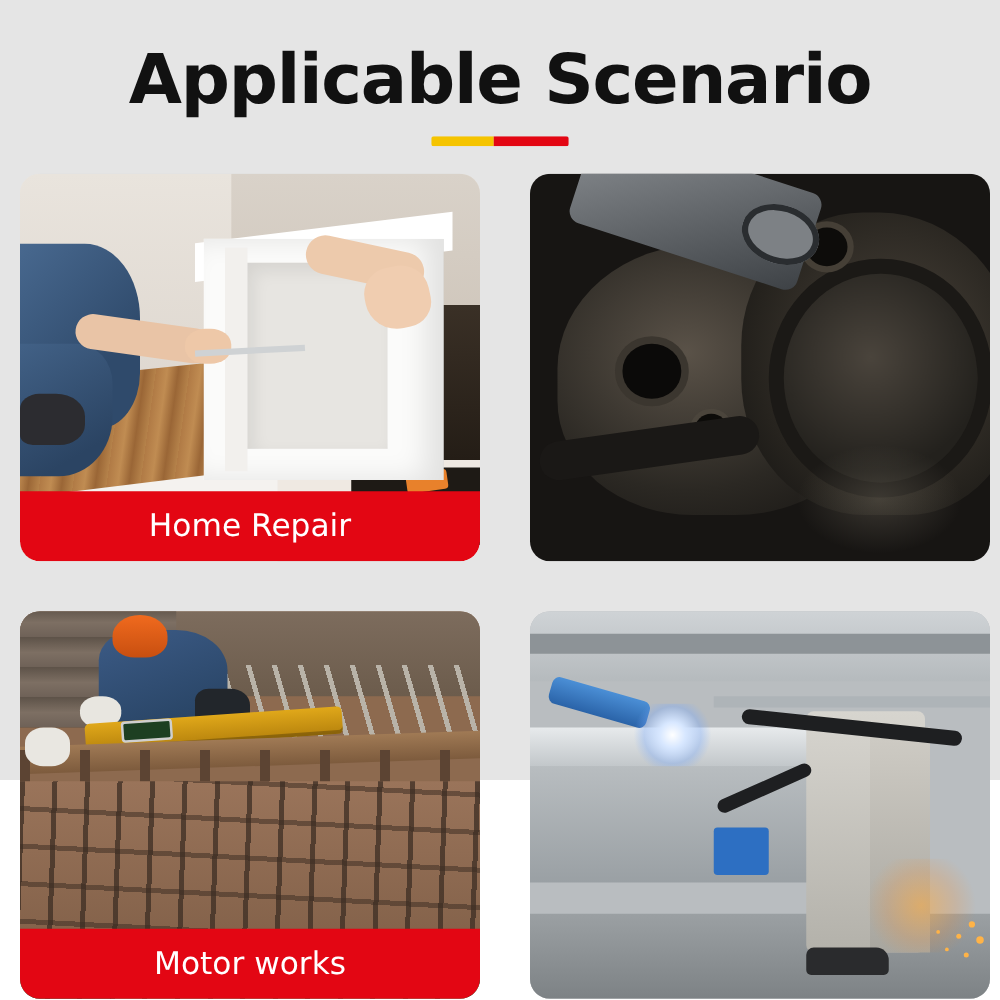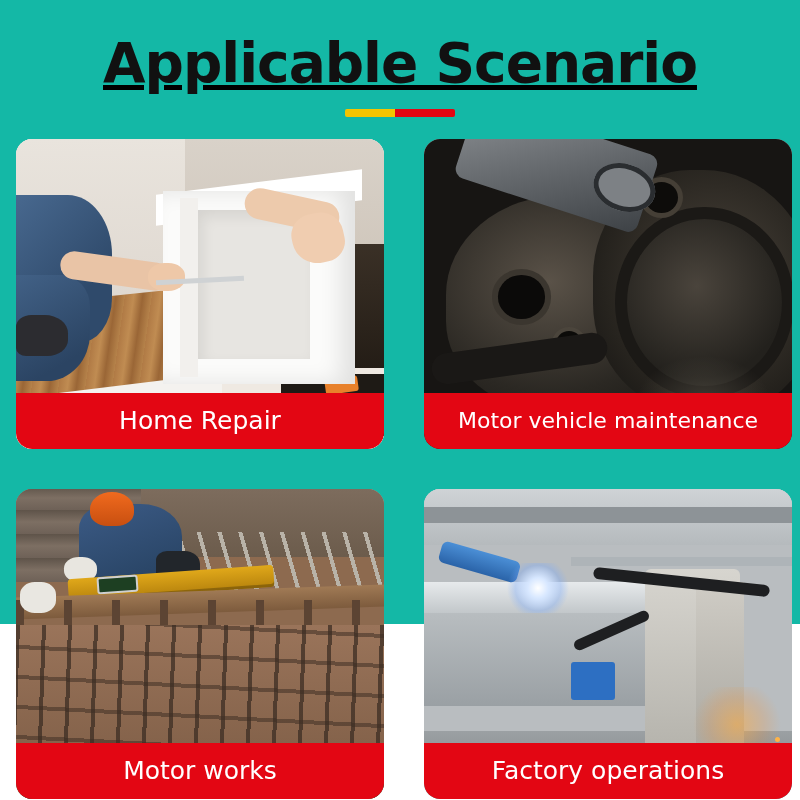--- a/index.html
+++ b/index.html
@@ -10,23 +10,22 @@
     width: 800px;
     height: 800px;
     background: #ffffff;
     font-family: "DejaVu Sans", sans-serif;
     overflow: hidden;
   }
   .page {
     position: relative;
     width: 800px;
     height: 624px;
-    background: #14b8a6;
+    background: #e5e5e5;
     box-sizing: border-box;
-    text-decoration: underline;
   }
   .title {
     text-align: center;
     font-family: "DejaVu Sans", sans-serif;
     font-weight: bold;
     font-size: 55px;
     letter-spacing: -1px;
     color: #111111;
     margin: 0;
     padding-top: 35px;
@@ -278,21 +277,20 @@
         <div class="p2-ring"></div>
         <div class="p2-hole1"></div>
         <div class="p2-hole2"></div>
         <div class="p2-bolt"></div>
         <div class="p2-red"></div>
         <div class="p2-wrench"></div>
         <div class="p2-wrenchHead"></div>
         <div class="p2-hose"></div>
         <div class="p2-glow"></div>
       </div>
-      <div class="caption small">Motor vehicle maintenance</div>
     </div>
 
     <div class="card">
       <div class="photo">
         <div class="p3-bg"></div>
         <div class="p3-sky"></div>
         <div class="p3-wall"></div>
         <div class="p3-rebarTop"></div>
         <div class="p3-worker"></div>
         <div class="p3-helmet"></div>
@@ -329,17 +327,16 @@
         <div class="p4-sparkGlow"></div>
         <div class="p4-sparkwrap">
           <div class="p4-spark" style="right:10%;bottom:30%;width:5px;height:5px;"></div>
           <div class="p4-spark" style="right:18%;bottom:22%;width:4px;height:4px;"></div>
           <div class="p4-spark" style="right:4%;bottom:18%;width:6px;height:6px;"></div>
           <div class="p4-spark" style="right:26%;bottom:12%;width:3px;height:3px;"></div>
           <div class="p4-spark" style="right:14%;bottom:8%;width:4px;height:4px;"></div>
           <div class="p4-spark" style="right:32%;bottom:26%;width:3px;height:3px;"></div>
         </div>
       </div>
-      <div class="caption">Factory operations</div>
     </div>
 
   </div>
 </div>
 
 </body></html>

